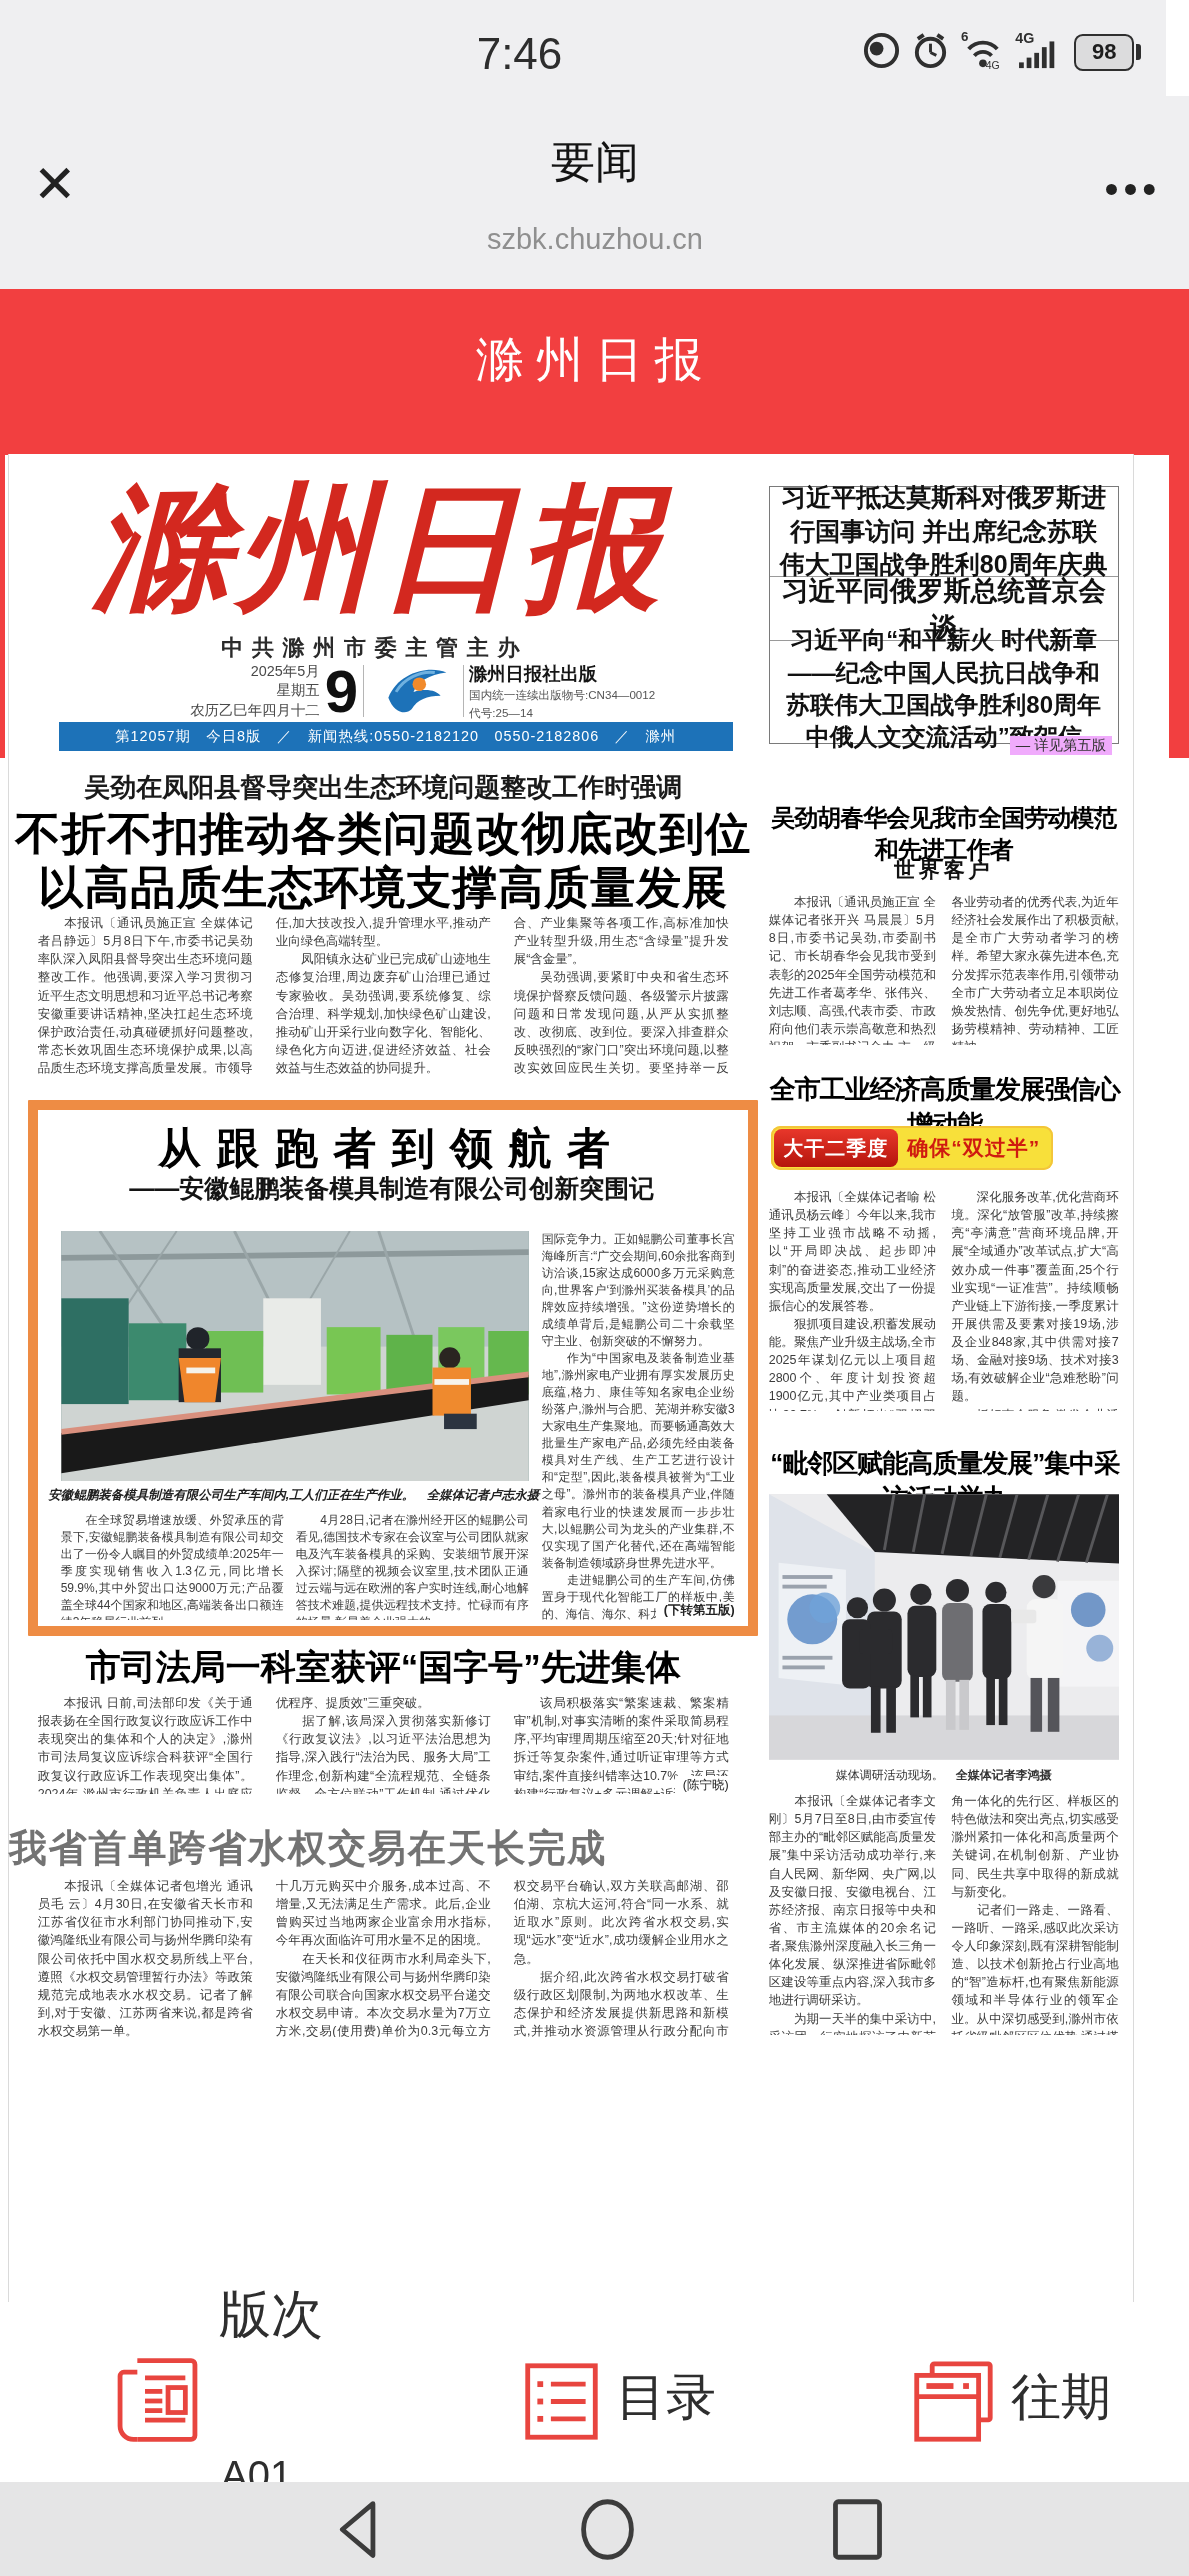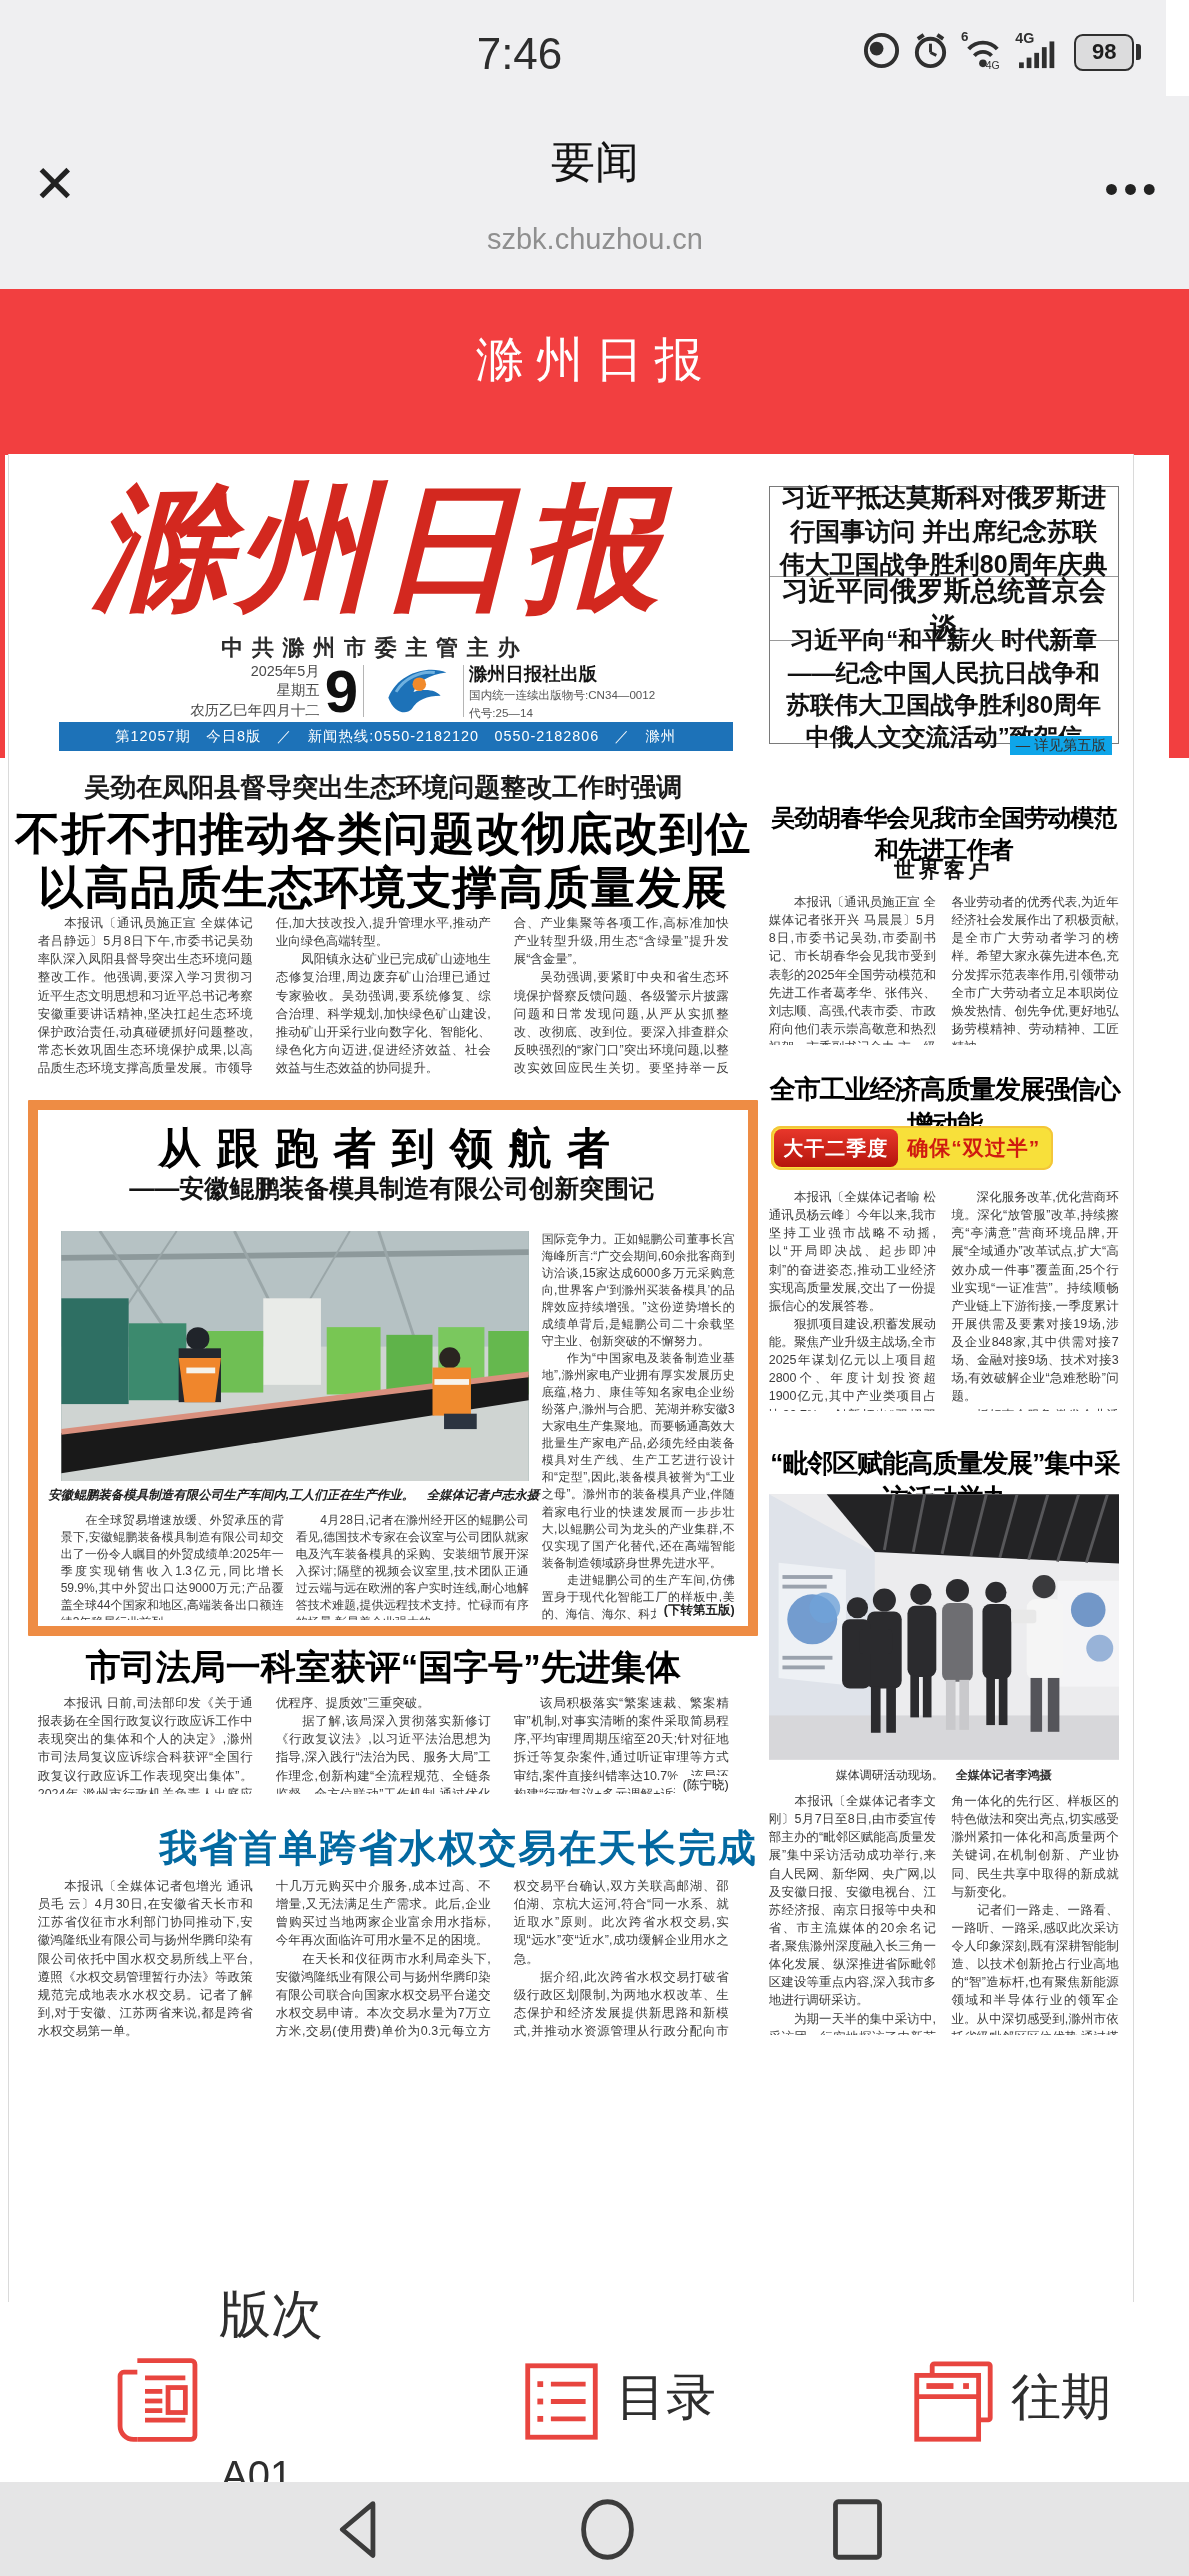--- a/index.html
+++ b/index.html
@@ -36,21 +36,21 @@
   .vline{width:1px;height:52px;background:#b5b5b5;}
   .date-right .pub{font-size:18.3px;font-weight:bold;color:#151515;}
   .date-right .sm{font-size:11.6px;color:#555;line-height:1.5;}
   .info-bar{position:absolute;left:50px;top:268px;width:674px;height:29px;background:#1d72b8;color:#fff;font-size:14.4px;text-align:center;line-height:29px;letter-spacing:1px;}
 
   .hbox{position:absolute;left:760px;top:32px;width:350px;height:258px;border:1.9px solid #7a7a7a;background:#fff;}
   .hbox-item{display:flex;align-items:center;justify-content:center;text-align:center;font-weight:bold;color:#111;padding:3.9px 9.6px;}
   .hb1{height:90px;font-size:25px;border-bottom:1px solid #9a9a9a;line-height:1.35;}
   .hb2{height:64px;font-size:27px;border-bottom:1px solid #9a9a9a;}
   .hb3{height:96px;font-size:24px;line-height:1.35;}
-  .hbox-more{position:absolute;right:5.8px;bottom:-11.6px;background:#0ea5e9;padding:0 5.8px;font-size:14.4px;color:#333;}
+  .hbox-more{position:absolute;right:5.8px;bottom:-11.6px;background:#f0abfc;padding:0 5.8px;font-size:14.4px;color:#333;}
 
   .art-kicker{position:absolute;left:0;top:316px;width:749px;text-align:center;font-size:26px;font-weight:bold;color:#1a1a1a;}
   .eco-t1{position:absolute;left:0;top:350px;width:749px;text-align:center;font-size:45px;font-weight:bold;color:#000;letter-spacing:1px;}
   .eco-t2{position:absolute;left:0;top:404px;width:749px;text-align:center;font-size:45px;font-weight:bold;color:#000;letter-spacing:1px;}
   .cols{display:flex;gap:23px;position:absolute;overflow:hidden;}
   .col{flex:1;font-size:12.5px;line-height:1.45;color:#3c3c3c;text-align:justify;overflow:hidden;white-space:pre-line;position:relative;}
   .eco-cols{left:29px;top:460px;width:691px;height:162px;}
 
   .labor-t{position:absolute;left:760px;top:348px;width:350px;text-align:center;font-size:24px;font-weight:bold;color:#000;letter-spacing:-1px;}
   .labor-st{position:absolute;left:760px;top:402px;width:350px;text-align:center;font-size:21px;font-weight:bold;color:#111;letter-spacing:3.9px;}
@@ -66,21 +66,21 @@
   .kp-colA{position:absolute;left:23px;top:402px;width:223px;height:108px;}
   .kp-colB{position:absolute;left:258px;top:402px;width:233px;height:108px;}
   .kp-side{position:absolute;left:504px;top:121px;width:193px;height:389px;}
   .kp-colA,.kp-colB,.kp-side{font-size:12px;line-height:1.42;color:#3c3c3c;text-align:justify;overflow:hidden;white-space:pre-line;}
   .turn-note{position:absolute;right:0;bottom:0;background:#fff;padding-left:7.7px;font-weight:bold;color:#222;font-size:12.5px;}
 
   .jus-t{position:absolute;left:0;top:1190px;width:749px;text-align:center;font-size:35px;font-weight:bold;color:#000;}
   .jus-cols{left:29px;top:1240px;width:691px;height:100px;}
   .sig{position:absolute;right:0;bottom:0;background:#fff;padding-left:7.7px;color:#222;}
 
-  .wat-t{position:absolute;left:0;top:1369px;width:749px;text-align:right;font-size:38px;font-weight:bold;color:#0369a1;letter-spacing:1.9px;}
+  .wat-t{position:absolute;left:0;top:1369px;width:749px;text-align:left;font-size:38px;font-weight:bold;color:#737373;letter-spacing:1.9px;}
   .wat-cols{left:29px;top:1423px;width:691px;height:160px;}
 
   .ind-t{position:absolute;left:757px;top:618px;width:358px;text-align:center;font-size:26px;font-weight:bold;color:#000;letter-spacing:-1px;}
   .badge{position:absolute;left:762px;top:672px;height:44px;display:flex;align-items:center;background:#f8e03a;border-radius:9.6px;padding:2.9px;box-shadow:0 0 0 1.9px #f3c53a inset;}
   .badge .b1{background:linear-gradient(#e8372b,#b5150c);color:#fff;font-size:20px;font-weight:bold;border-radius:7.7px;padding:5.8px 9.6px;letter-spacing:1px;}
   .badge .b2{color:#cf1a10;font-size:21px;font-weight:bold;padding:0 9.6px;letter-spacing:1px;}
   .ind-cols{left:760px;top:734px;width:350px;height:223px;gap:15.4px;}
 
   .med-t{position:absolute;left:757px;top:992px;width:358px;text-align:center;font-size:26px;font-weight:bold;color:#000;letter-spacing:-1px;}
   .med-photo{position:absolute;left:760px;top:1040px;width:350px;height:266px;background:#e8e8ea;overflow:hidden;}

